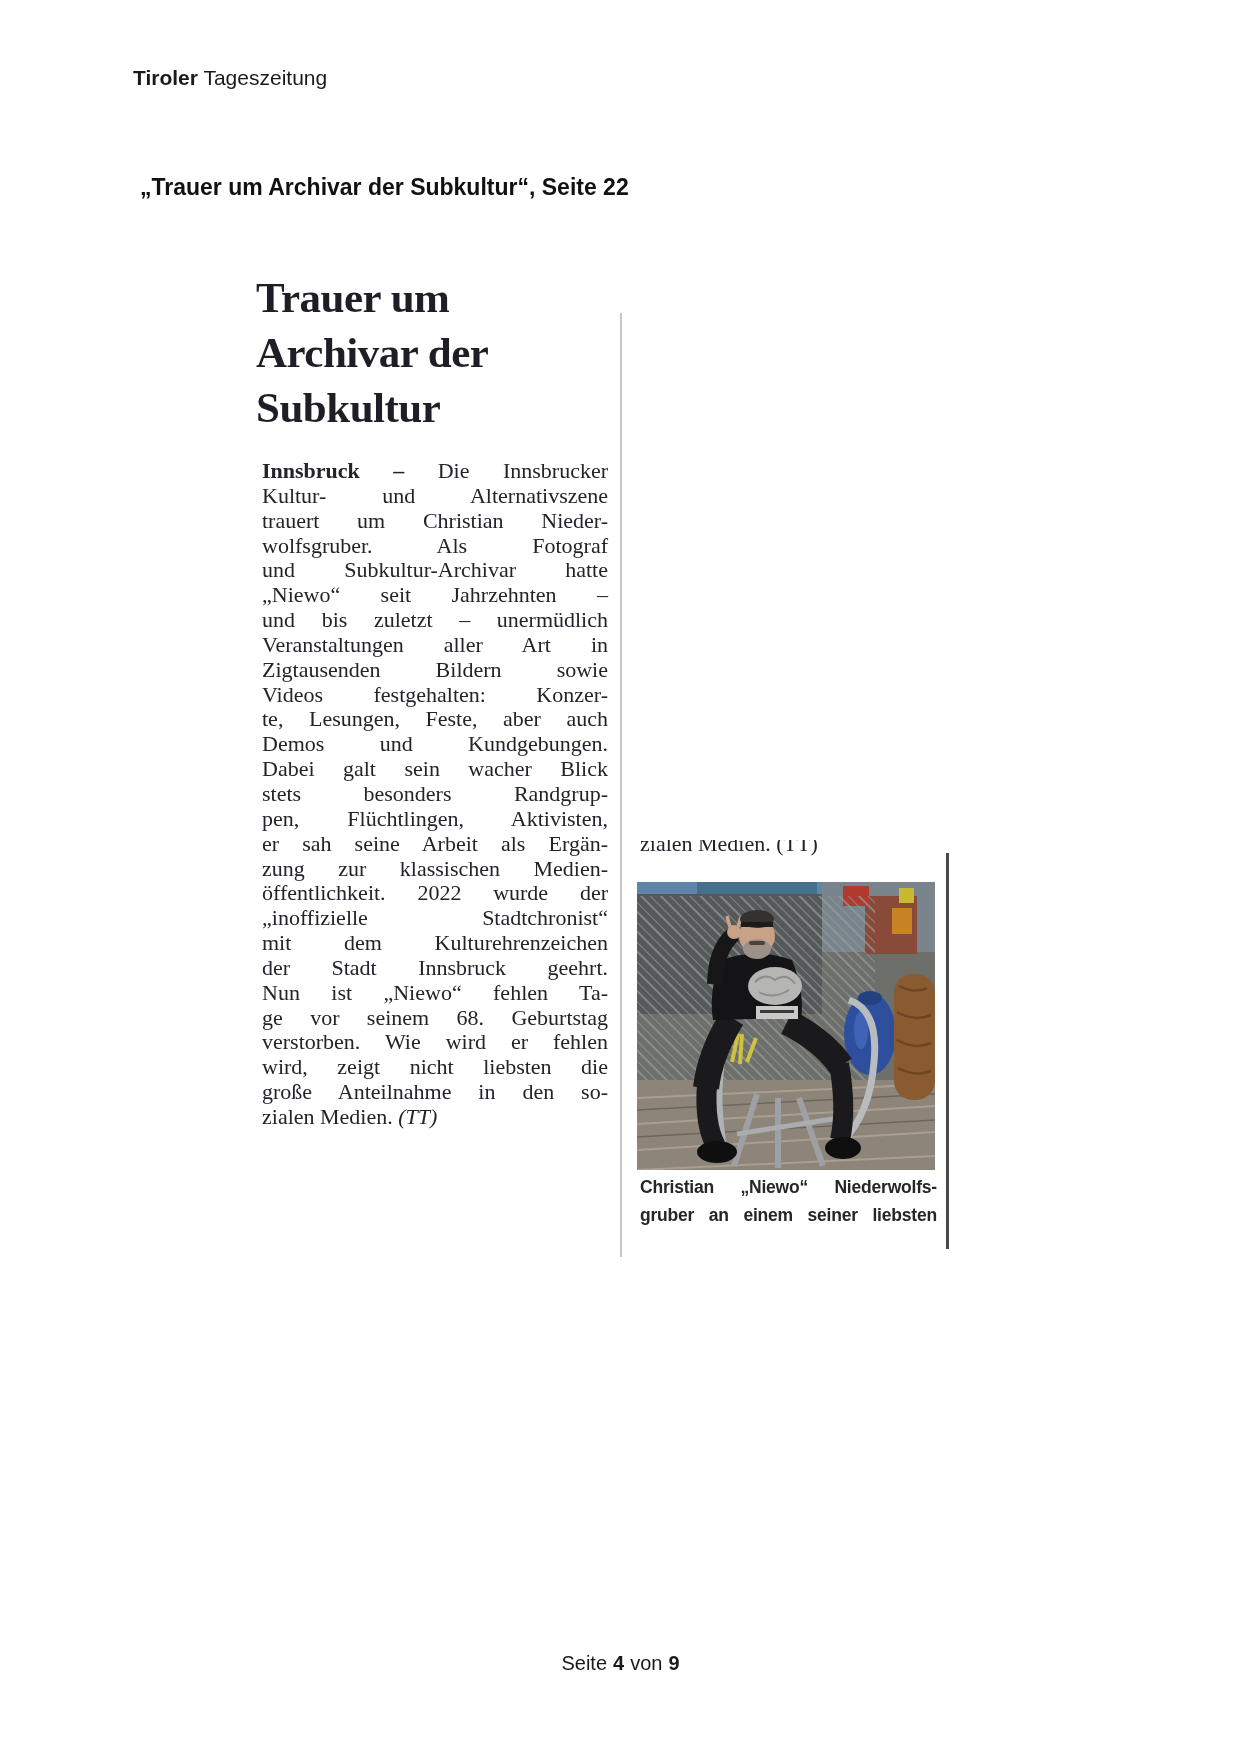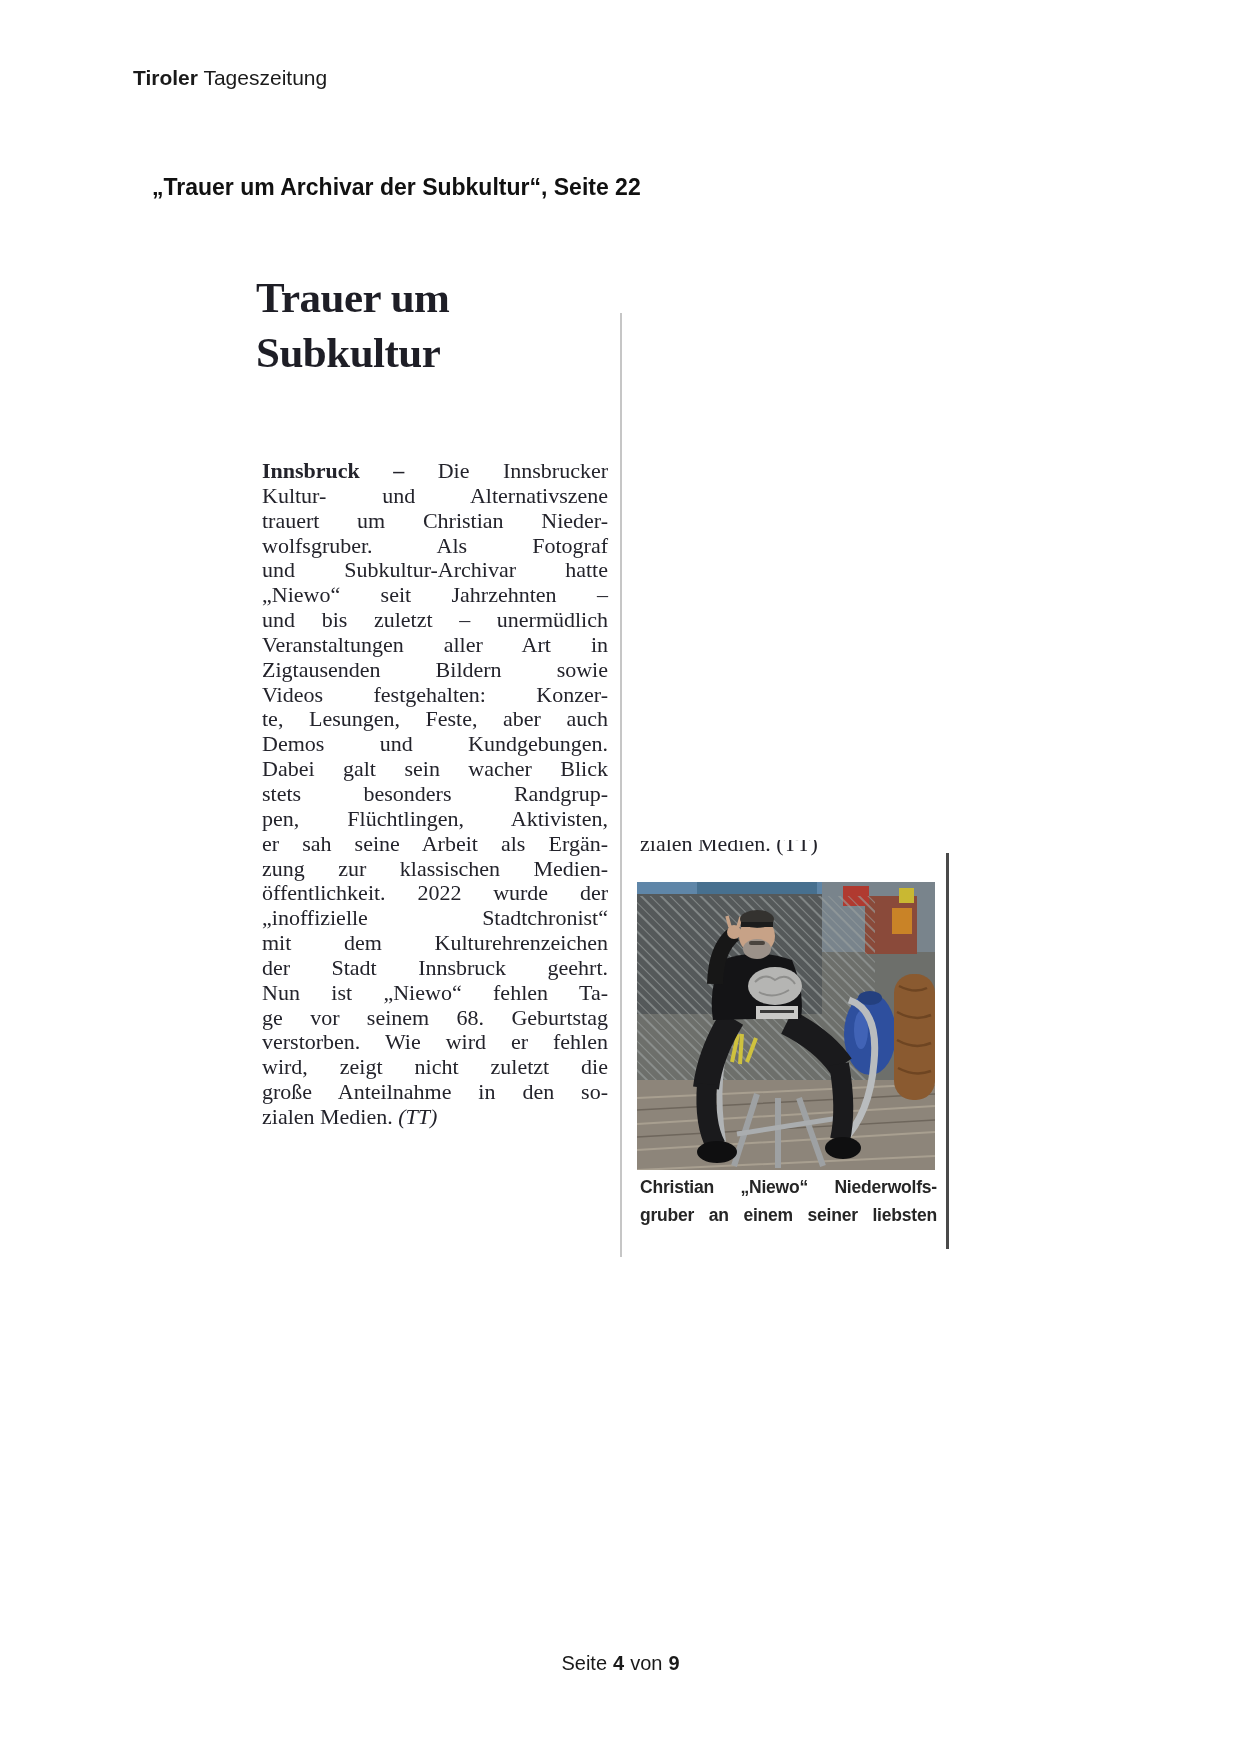--- a/index.html
+++ b/index.html
@@ -5,21 +5,21 @@
   html,body{margin:0;padding:0;background:#ffffff;}
   .page{position:relative;width:1241px;height:1754px;background:#fff;
         font-family:"Liberation Sans",sans-serif;overflow:hidden;}
 
   
   .masthead{position:absolute;left:133px;top:66px;font-size:21px;color:#1a1a1a;}
   .masthead .b{font-weight:700;}
   .masthead .r{margin-left:0.26em;margin-top:28px;}
 
   
-  .subject{position:absolute;left:152px;top:174px;font-size:23px;font-weight:700;color:#111;}
+  .subject{position:absolute;left:140px;top:174px;font-size:23px;font-weight:700;color:#111;}
 
   
   .headline{position:absolute;left:256px;top:270px;width:296px;text-align:left;
             font-family:"Liberation Serif",serif;font-weight:700;font-size:43px;
             line-height:55px;color:#1e1e26;letter-spacing:-0.5px;}
 
   
   .article-body{position:absolute;left:262px;top:459px;width:346px;
                 font-family:"Liberation Serif",serif;font-size:22px;
                 line-height:24.85px;color:#23232b;}
@@ -62,20 +62,21 @@
   <div class="masthead">
     <span class="b">Tiroler</span><span class="r">Tageszeitung</span>
   </div>
 
   <div class="subject">„Trauer um Archivar der Subkultur“, Seite 22</div>
 
   <div>
 
     <div class="headline">
         <div class="headline-line">Trauer um</div>
+        <div class="headline-line">Archivar der</div>
         <div class="headline-line">Subkultur</div>
       </div>
 
     <div class="article-body">
       <div class="body-line first">
         <span class="lead">Innsbruck –</span><span> Die Innsbrucker</span>
       </div>
       <div class="body-mid">
           <div class="body-line">Kultur- und Alternativszene</div>
           <div class="body-line">trauert um Christian Nieder-</div>
@@ -93,21 +94,21 @@
           <div class="body-line">pen, Flüchtlingen, Aktivisten,</div>
           <div class="body-line">er sah seine Arbeit als Ergän-</div>
           <div class="body-line">zung zur klassischen Medien-</div>
           <div class="body-line">öffentlichkeit. 2022 wurde der</div>
           <div class="body-line">„inoffizielle Stadtchronist“</div>
           <div class="body-line">mit dem Kulturehrenzeichen</div>
           <div class="body-line">der Stadt Innsbruck geehrt.</div>
           <div class="body-line">Nun ist „Niewo“ fehlen Ta-</div>
           <div class="body-line">ge vor seinem 68. Geburtstag</div>
           <div class="body-line">verstorben. Wie wird er fehlen</div>
-          <div class="body-line">wird, zeigt nicht zuletzt die</div>
+          <div class="body-line">wird, zeigt nicht liebsten die</div>
           <div class="body-line">große Anteilnahme in den so-</div>
         </div>
       <div class="body-line last">
         <span>zialen Medien. </span><span class="sig">(TT)</span>
       </div>
     </div>
 
     <div class="rule-mid"></div>
 
     <div class="fragment-clip">

